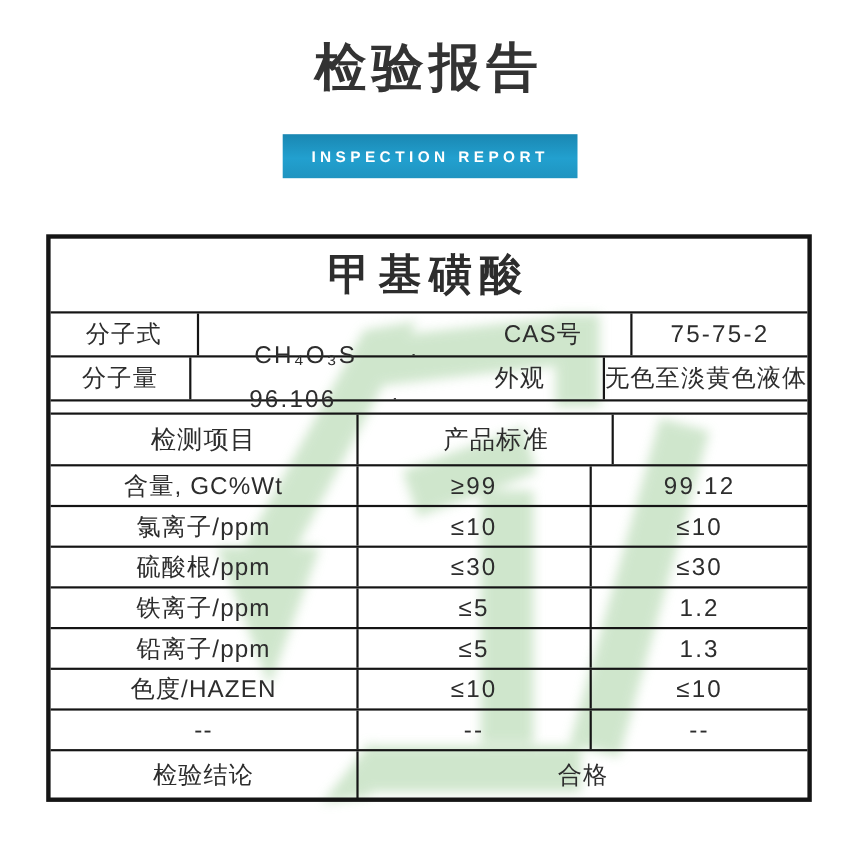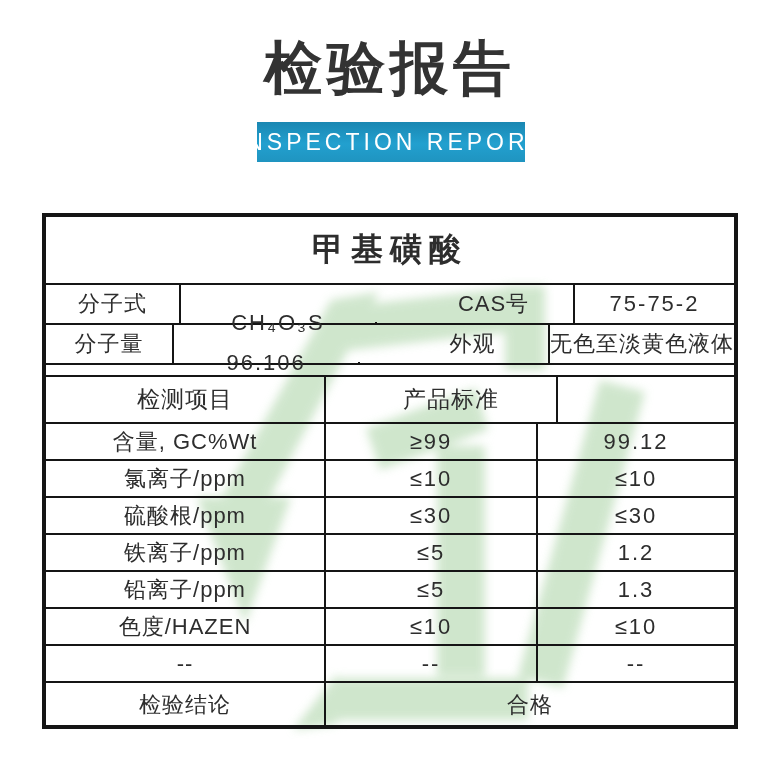--- a/index.html
+++ b/index.html
@@ -3,46 +3,46 @@
 <meta charset="utf-8">
 <style>
   html,body{margin:0;padding:0;}
   body{
     width:780px;height:780px;background:#ffffff;position:relative;overflow:hidden;
     font-family:"Liberation Sans", sans-serif;color:#2d2d2d;
   }
   
   .page-title{
     position:absolute;top:30px;left:0;width:780px;text-align:center;
-    font-size:58px;font-weight:700;letter-spacing:5px;color:#333333;margin:0;
+    font-size:47px;font-weight:700;letter-spacing:5px;color:#333333;margin:0;
   }
   .banner{
     position:absolute;top:122px;left:257px;width:268px;height:40px;
     background:linear-gradient(180deg,#1a87b2 0%,#22a0cf 55%,#1f94c0 100%);
     display:flex;align-items:center;justify-content:center;
   }
   .banner span{
-    color:#ffffff;font-size:23px;font-weight:400;letter-spacing:4px;white-space:nowrap;
+    color:#ffffff;font-size:14px;font-weight:700;letter-spacing:4px;white-space:nowrap;
   }
   
   .watermark{position:absolute;left:0;top:0;z-index:0;}
   
   .report-table{
     position:absolute;left:42px;top:213px;width:696px;height:516px;
     border:4px solid #151515;box-sizing:border-box;z-index:1;background:transparent;
   }
   .row{display:flex;box-sizing:border-box;align-items:stretch;}
   .bt{border-top:2px solid #151515;}
   .cell{
     display:flex;align-items:center;justify-content:center;box-sizing:border-box;
     font-size:22px;letter-spacing:1px;white-space:nowrap;
   }
   .br{border-right:2px solid #151515;}
   .row-title{height:66px;}
-  .row-title .cell{width:100%;font-size:32px;font-weight:700;letter-spacing:7px;}
+  .row-title .cell{width:100%;font-size:39px;font-weight:700;letter-spacing:7px;}
   .row-info{height:40px;}
   .row-info.first{height:40px;}
   .ca1{width:135px;} .ca2{width:196px;margin-top:37px;} .ca3{width:161px;margin-left:37px;} .ca4{flex:1;}
   .gap-row{height:12px;}
   .row-head{height:47px;gap:20px;}
   .row-head .cell{font-size:23px;}
   .row-data{height:37px;}
   .cb1{width:280px;} .cb2{width:212px;} .cb3{flex:1;}
   .row-last{height:46px;}
   .mono-num{letter-spacing:2px;}

